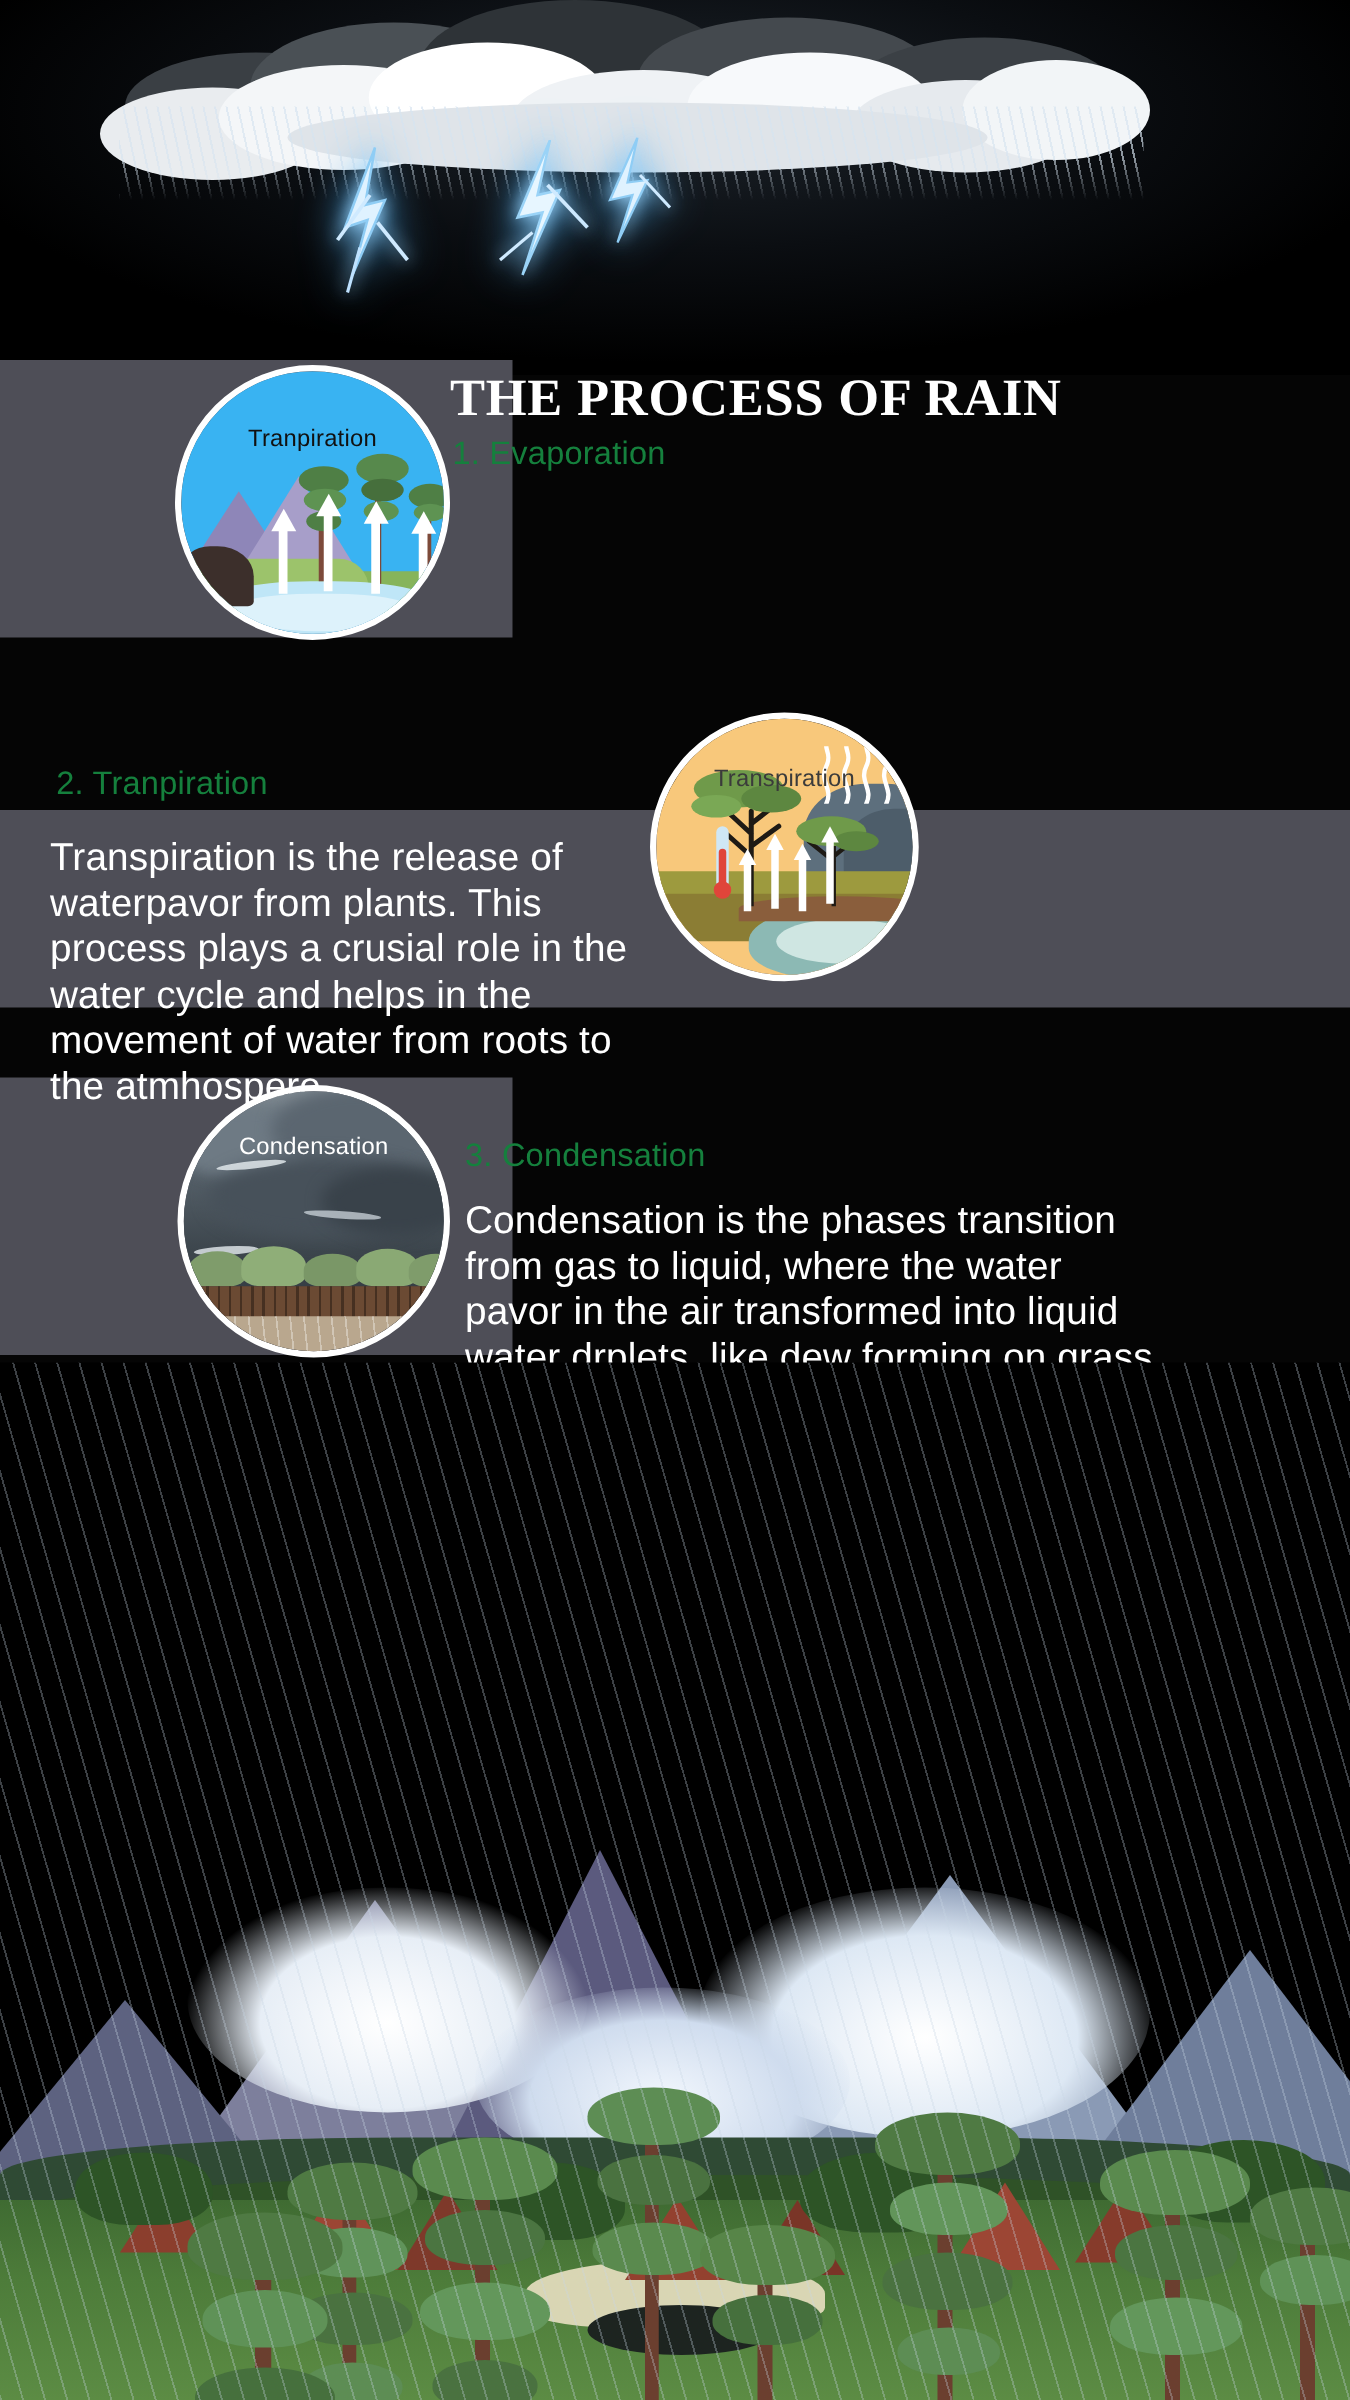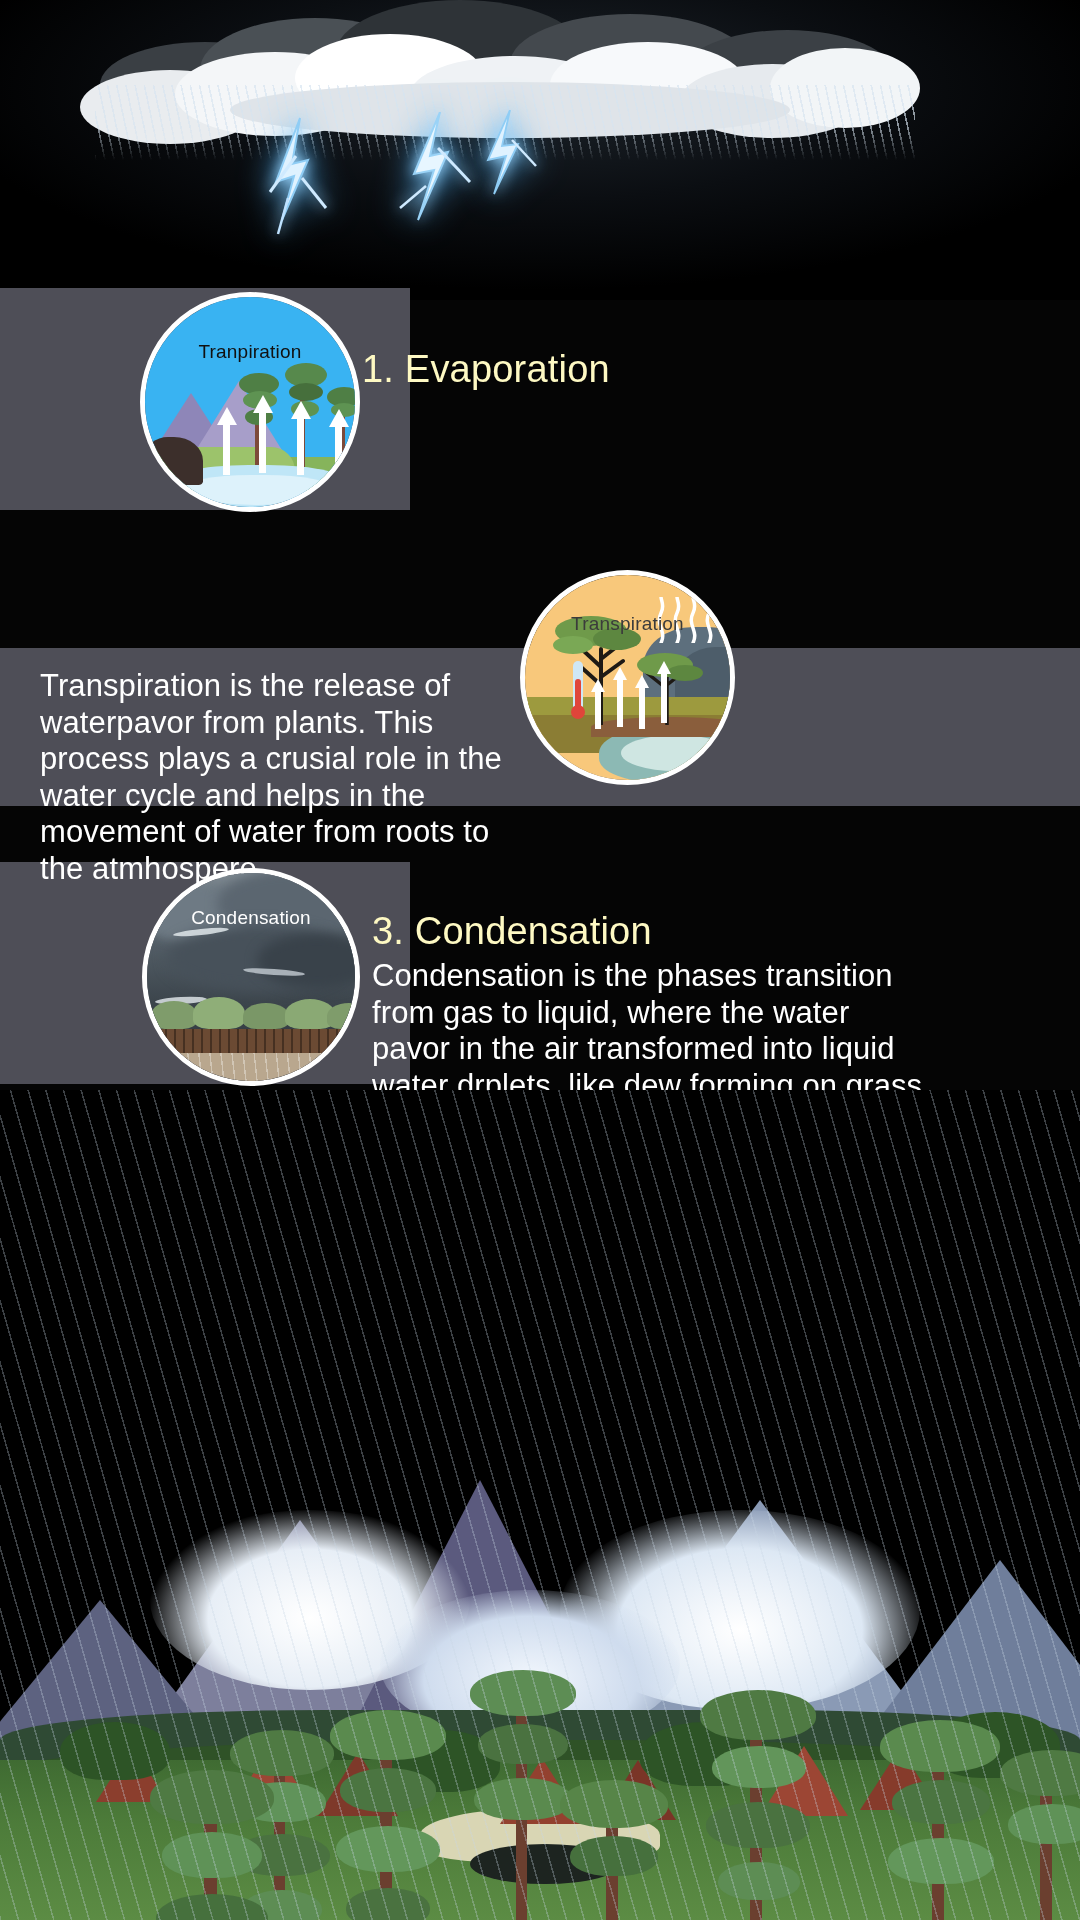--- a/index.html
+++ b/index.html
@@ -27,21 +27,21 @@
 
   
   .band { position:absolute; background:#4e4e57; }
 
   
   .title {
     position:absolute; left:360px; top:298px; width:660px;
     font-family:"Liberation Serif", serif; font-weight:700;
     font-size:42px; letter-spacing:.6px; color:#fff; line-height:1;
   }
-  .heading { position:absolute; font-size:38px; font-weight:400; color:#fef9c3; line-height:1.12; letter-spacing:.2px; }
+  .heading { position:absolute; font-size:26px; font-weight:400; color:#15803d; line-height:1.12; letter-spacing:.2px; }
   .para { position:absolute; font-size:31px; font-weight:400; color:#fff; line-height:1.18; letter-spacing:.1px; }
 
   
   .circle { position:absolute; border-radius:50%; overflow:hidden; border:5px solid #fff; }
   .circle .lbl {
     position:absolute; left:0; right:0; text-align:center;
     font-size:19px; letter-spacing:.2px; z-index:9; font-family:"Liberation Sans", sans-serif;
   }
   
   .sc { position:absolute; inset:0; }
@@ -115,20 +115,21 @@
     <svg class="bolt" style="left:466px; top:110px;" width="90" height="100" viewBox="0 0 90 100">
       <path d="M44 0 L36 36 L52 34 L28 84 L40 46 L22 50 Z" fill="#dff2ff" stroke="#8fcdf5" stroke-width="1.8"></path>
       <path d="M46 30 L70 56" stroke="#cfeaff" stroke-width="2.5" fill="none"></path>
     </svg>
   </div>
 
   <div class="band" style="left:0; top:288px; width:410px; height:222px;"></div>
   <div class="band" style="left:0; top:648px; width:1080px; height:158px;"></div>
   <div class="band" style="left:0; top:862px; width:410px; height:222px;"></div>
 
+  <div class="title">THE PROCESS OF RAIN</div>
 
   <div class="circle" style="left:140px; top:292px; width:220px; height:220px;">
     <div class="sc sky-blue"></div>
 
     <div class="mount" style="left:6px;  top:96px; border-width:0 40px 62px 40px; border-color:transparent transparent #8e86b8 transparent;"></div>
     <div class="mount" style="left:48px; top:84px; border-width:0 46px 74px 46px; border-color:transparent transparent #a79ec9 transparent;"></div>
 
     <div class="grass" style="left:0; top:160px; width:220px; height:34px; background:#86b45b;"></div>
     <div class="grass" style="left:0; top:150px; width:150px; height:24px; background:#9cc36b; border-radius:0 40px 0 0;"></div>
 
@@ -169,20 +170,21 @@
     </div>
     <div style="position:absolute; left:184px; top:112px;">
       <div class="varrow" style="left:6px; top:12px; width:7px; height:54px;"></div>
       <div class="arrowup" style="left:0; top:0; border-left:10px solid transparent; border-right:10px solid transparent; border-bottom:18px solid #fff;"></div>
     </div>
     <div class="lbl" style="top:44px; color:#111;">Tranpiration</div>
   </div>
 
   <div class="heading" style="left:362px; top:348px; width:640px;">1. Evaporation</div>
 
+  <div class="heading" style="left:45px; top:612px; width:600px;">2. Tranpiration</div>
   <div class="para" style="left:40px; top:668px; width:470px;">Transpiration is the release of waterpavor from plants. This process plays a crusial role in the water cycle and helps in the movement of water from roots to the atmhospere.</div>
 
   <div class="circle" style="left:520px; top:570px; width:215px; height:215px;">
     <div class="sc sky-tan"></div>
 
     <div style="position:absolute; left:118px; top:52px; width:110px; height:88px; background:#5d6f7d; border-radius:46% 40% 12% 20%;"></div>
     <div style="position:absolute; left:150px; top:72px; width:80px; height:70px; background:#4d5d6a; border-radius:50% 38% 10% 18%;"></div>
 
     <div style="position:absolute; left:0; top:128px; width:215px; height:50px; background:#8b7d34;"></div>
     <div style="position:absolute; left:0; top:122px; width:215px; height:18px; background:#9d9a3e;"></div>

